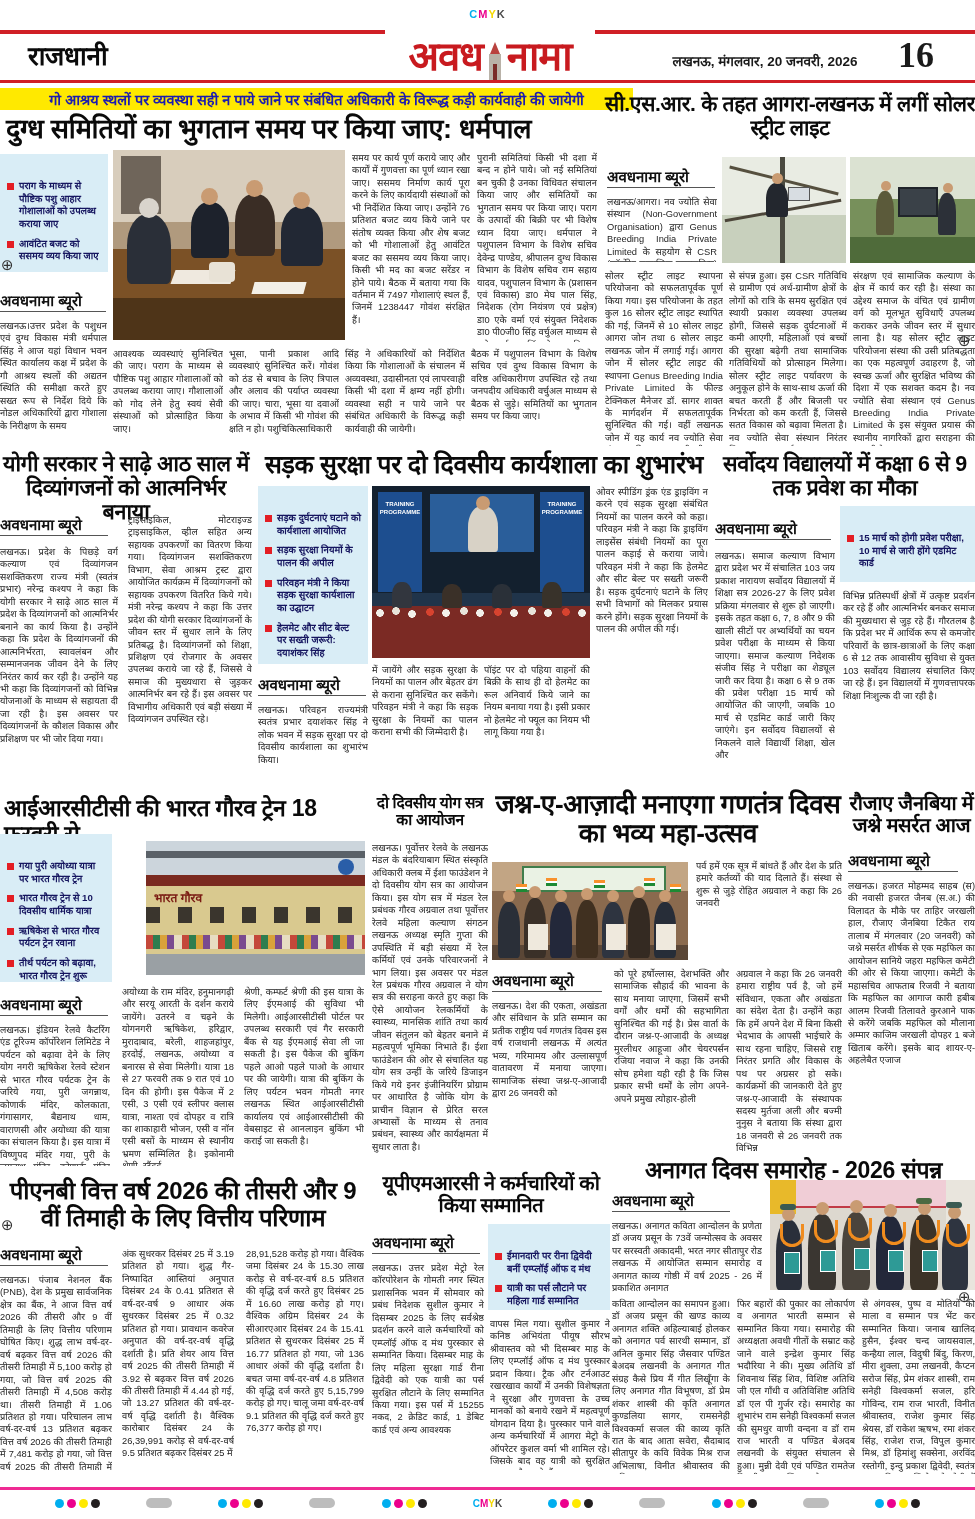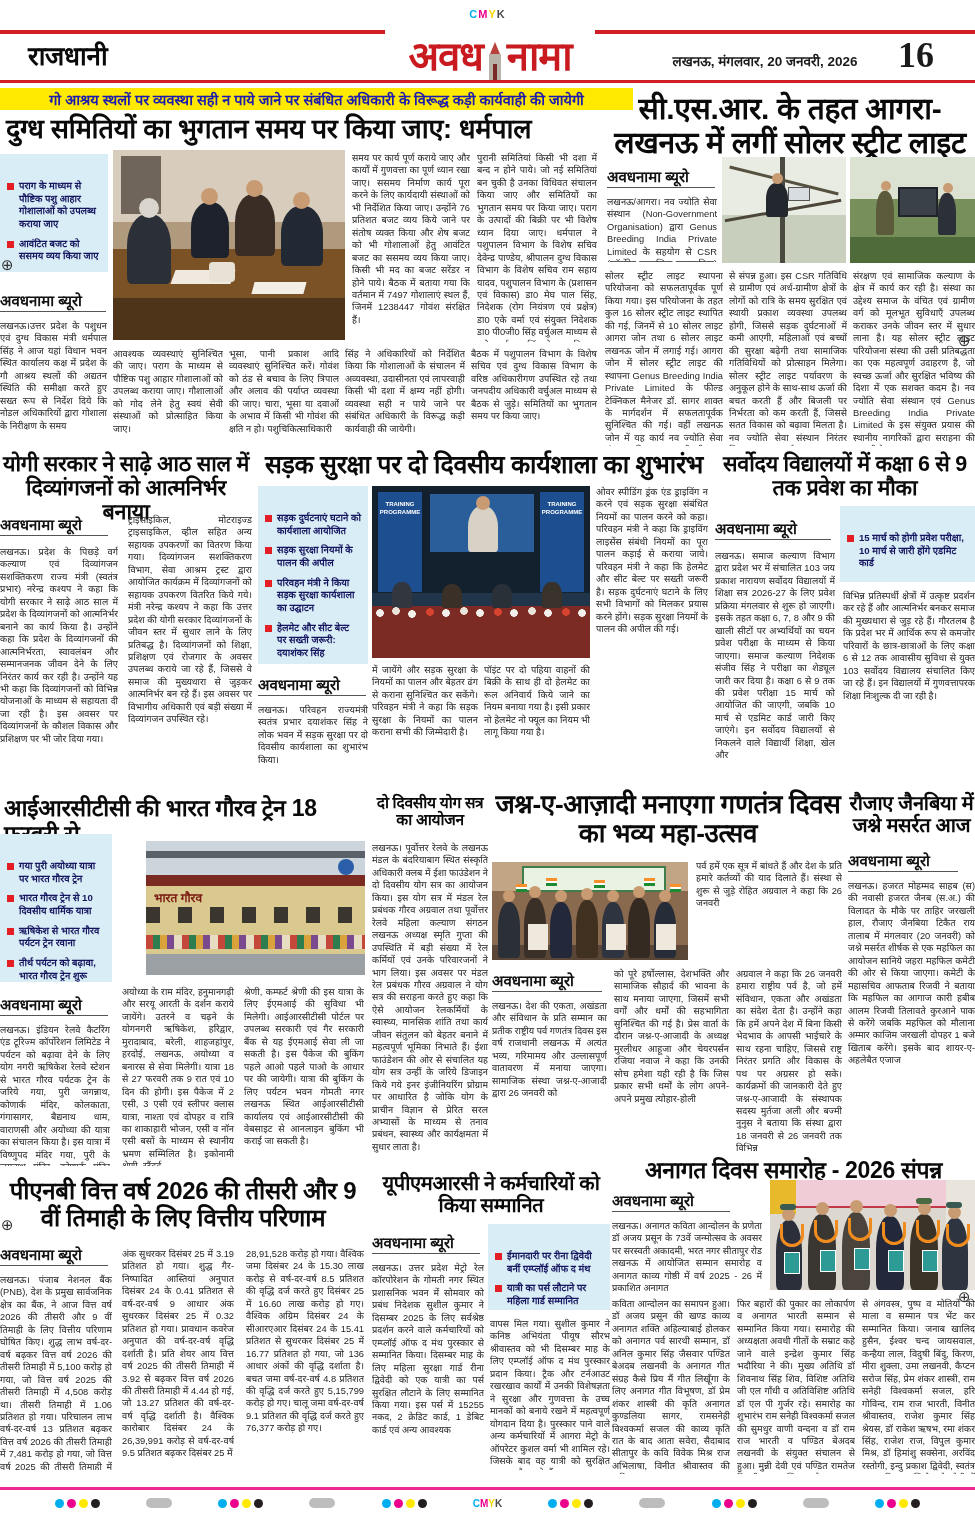--- a/index.html
+++ b/index.html
@@ -83,21 +83,21 @@
   <div class="ab" style="left:140px;top:132px;width:52px;height:12px;background:#f3efe6;transform:skewX(-15deg);"></div>
   <div class="ab" style="left:96px;top:112px;width:26px;height:20px;background:#e8e2d6;border-radius:4px;"></div>
 </div>
 <div class="ab bcol" style="left:352px;top:152px;width:118px;height:190px;">समय पर कार्य पूर्ण कराये जाए और कार्यों में गुणवत्ता का पूर्ण ध्यान रखा जाए। ससमय निर्माण कार्य पूरा करने के लिए कार्यदायी संस्थाओं को भी निर्देशित किया जाए। उन्होंने 76 प्रतिशत बजट व्यय किये जाने पर संतोष व्यक्त किया और शेष बजट को भी गोशालाओं हेतु आवंटित बजट का ससमय व्यय किया जाए। किसी भी मद का बजट सरेंडर न होने पाये। बैठक में बताया गया कि वर्तमान में 7497 गोशालाएं स्थल हैं, जिनमें 1238447 गोवंश संरक्षित हैं।</div>
 <div class="ab bcol" style="left:477px;top:152px;width:120px;height:190px;">पुरानी समितियां किसी भी दशा में बन्द न होने पाये। जो नई समितियां बन चुकी है उनका विधिवत संचालन किया जाए और समितियों का भुगतान समय पर किया जाए। पराग के उत्पादों की बिक्री पर भी विशेष ध्यान दिया जाए। धर्मपाल ने पशुपालन विभाग के विशेष सचिव देवेन्द्र पाण्डेय, श्रीपालन दुग्ध विकास विभाग के विशेष सचिव राम सहाय यादव, पशुपालन विभाग के (प्रशासन एवं विकास) डा0 मेघ पाल सिंह, निदेशक (रोग नियंत्रण एवं प्रक्षेत्र) डा0 एके वर्मा एवं संयुक्त निदेशक डा0 पी0जी0 सिंह वर्चुअल माध्यम से जुड़े। धर्मपाल सिंह ने दुग्ध विकास विभाग के अधिकारियों को निर्देशित करते हुए कहा कि दुग्ध समितियों के अन्य वरिष्ठ अधिकारी उपस्थित रहे।</div>
 <div class="ab bcol" style="left:113px;top:348px;width:110px;height:98px;">आवश्यक व्यवस्थाएं सुनिश्चित की जाए। पराग के माध्यम से पौष्टिक पशु आहार गोशालाओं को उपलब्ध कराया जाए। गौशालाओं को गोद लेने हेतु स्वयं सेवी संस्थाओं को प्रोत्साहित किया जाए।</div>
 <div class="ab bcol" style="left:229px;top:348px;width:110px;height:98px;">भूसा, पानी प्रकाश आदि व्यवस्थाएं सुनिश्चित करें। गोवंश को ठंड से बचाव के लिए त्रिपाल और अलाव की पर्याप्त व्यवस्था की जाए। चारा, भूसा या दवाओं के अभाव में किसी भी गोवंश की क्षति न हो। पशुचिकित्साधिकारी</div>
 <div class="ab bcol" style="left:345px;top:348px;width:120px;height:98px;">सिंह ने अधिकारियों को निर्देशित किया कि गोशालाओं के संचालन में अव्यवस्था, उदासीनता एवं लापरवाही किसी भी दशा में क्षम्य नहीं होगी। व्यवस्था सही न पाये जाने पर संबंधित अधिकारी के विरूद्ध कड़ी कार्यवाही की जायेगी।</div>
 <div class="ab bcol" style="left:471px;top:348px;width:126px;height:98px;">बैठक में पशुपालन विभाग के विशेष सचिव एवं दुग्ध विकास विभाग के वरिष्ठ अधिकारीगण उपस्थित रहे तथा जनपदीय अधिकारी वर्चुअल माध्यम से बैठक से जुड़े। समितियों का भुगतान समय पर किया जाए।</div>
 
-<div class="ab hl ctr" style="left:605px;top:92px;width:370px;font-size:30px;">सी.एस.आर. के तहत आगरा-लखनऊ में लगीं सोलर स्ट्रीट लाइट</div>
+<div class="ab hl ctr" style="left:605px;top:92px;width:370px;font-size:21px;">सी.एस.आर. के तहत आगरा-लखनऊ में लगीं सोलर स्ट्रीट लाइट</div>
 <div class="ab byline" style="left:607px;top:166px;width:108px;">अवधनामा ब्यूरो</div>
 <div class="ab bcol" style="left:607px;top:196px;width:110px;height:66px;">लखनऊ/आगरा। नव ज्योति सेवा संस्थान (Non-Government Organisation) द्वारा Genus Breeding India Private Limited के सहयोग से CSR (कॉर्पोरेट सामाजिक उत्तरदायित्व) के अंतर्गत</div>
 <div class="ph" style="left:722px;top:157px;width:124px;height:106px;background:linear-gradient(#e9ece3 0 55%,#c8d0bd 55%);">
   <div class="ab" style="left:58px;top:0;width:5px;height:106px;background:#4a4a40;"></div>
   <div class="ab" style="left:6px;top:22px;width:112px;height:3px;background:#56503f;transform:rotate(14deg);"></div>
   <div class="ab" style="left:2px;top:52px;width:118px;height:3px;background:#4c463a;transform:rotate(-10deg);"></div>
   <div class="pfig" style="left:44px;top:26px;width:22px;height:34px;background:#23272e;"></div>
   <div class="phead" style="left:50px;top:16px;width:11px;height:11px;"></div>
   <div class="ab" style="left:66px;top:30px;width:20px;height:12px;background:#d8dde2;border:1px solid #555;"></div>
 </div>

